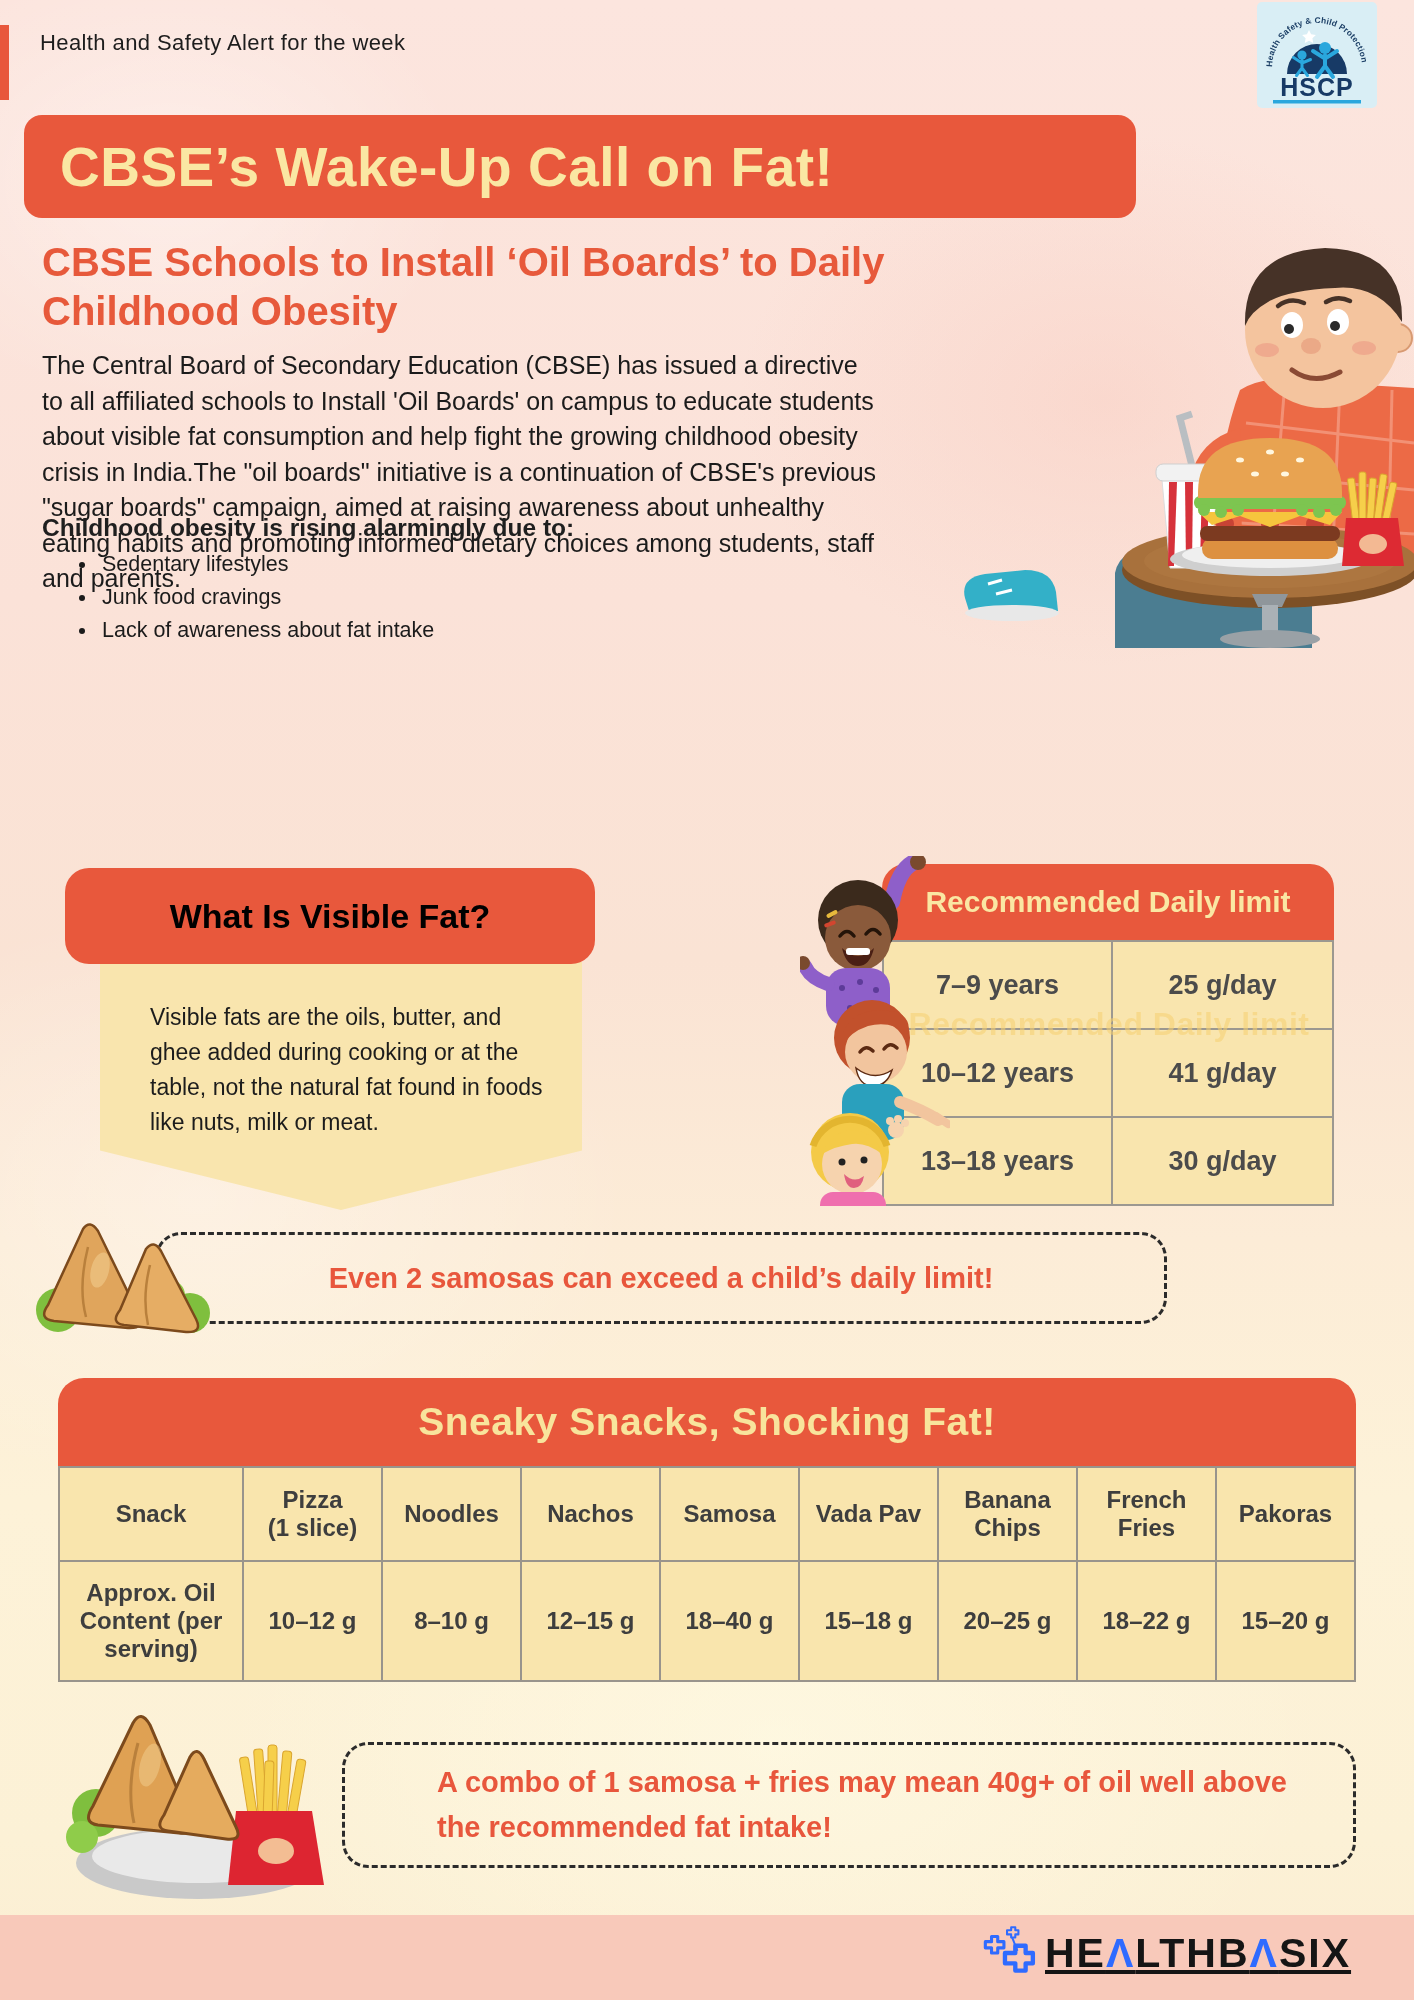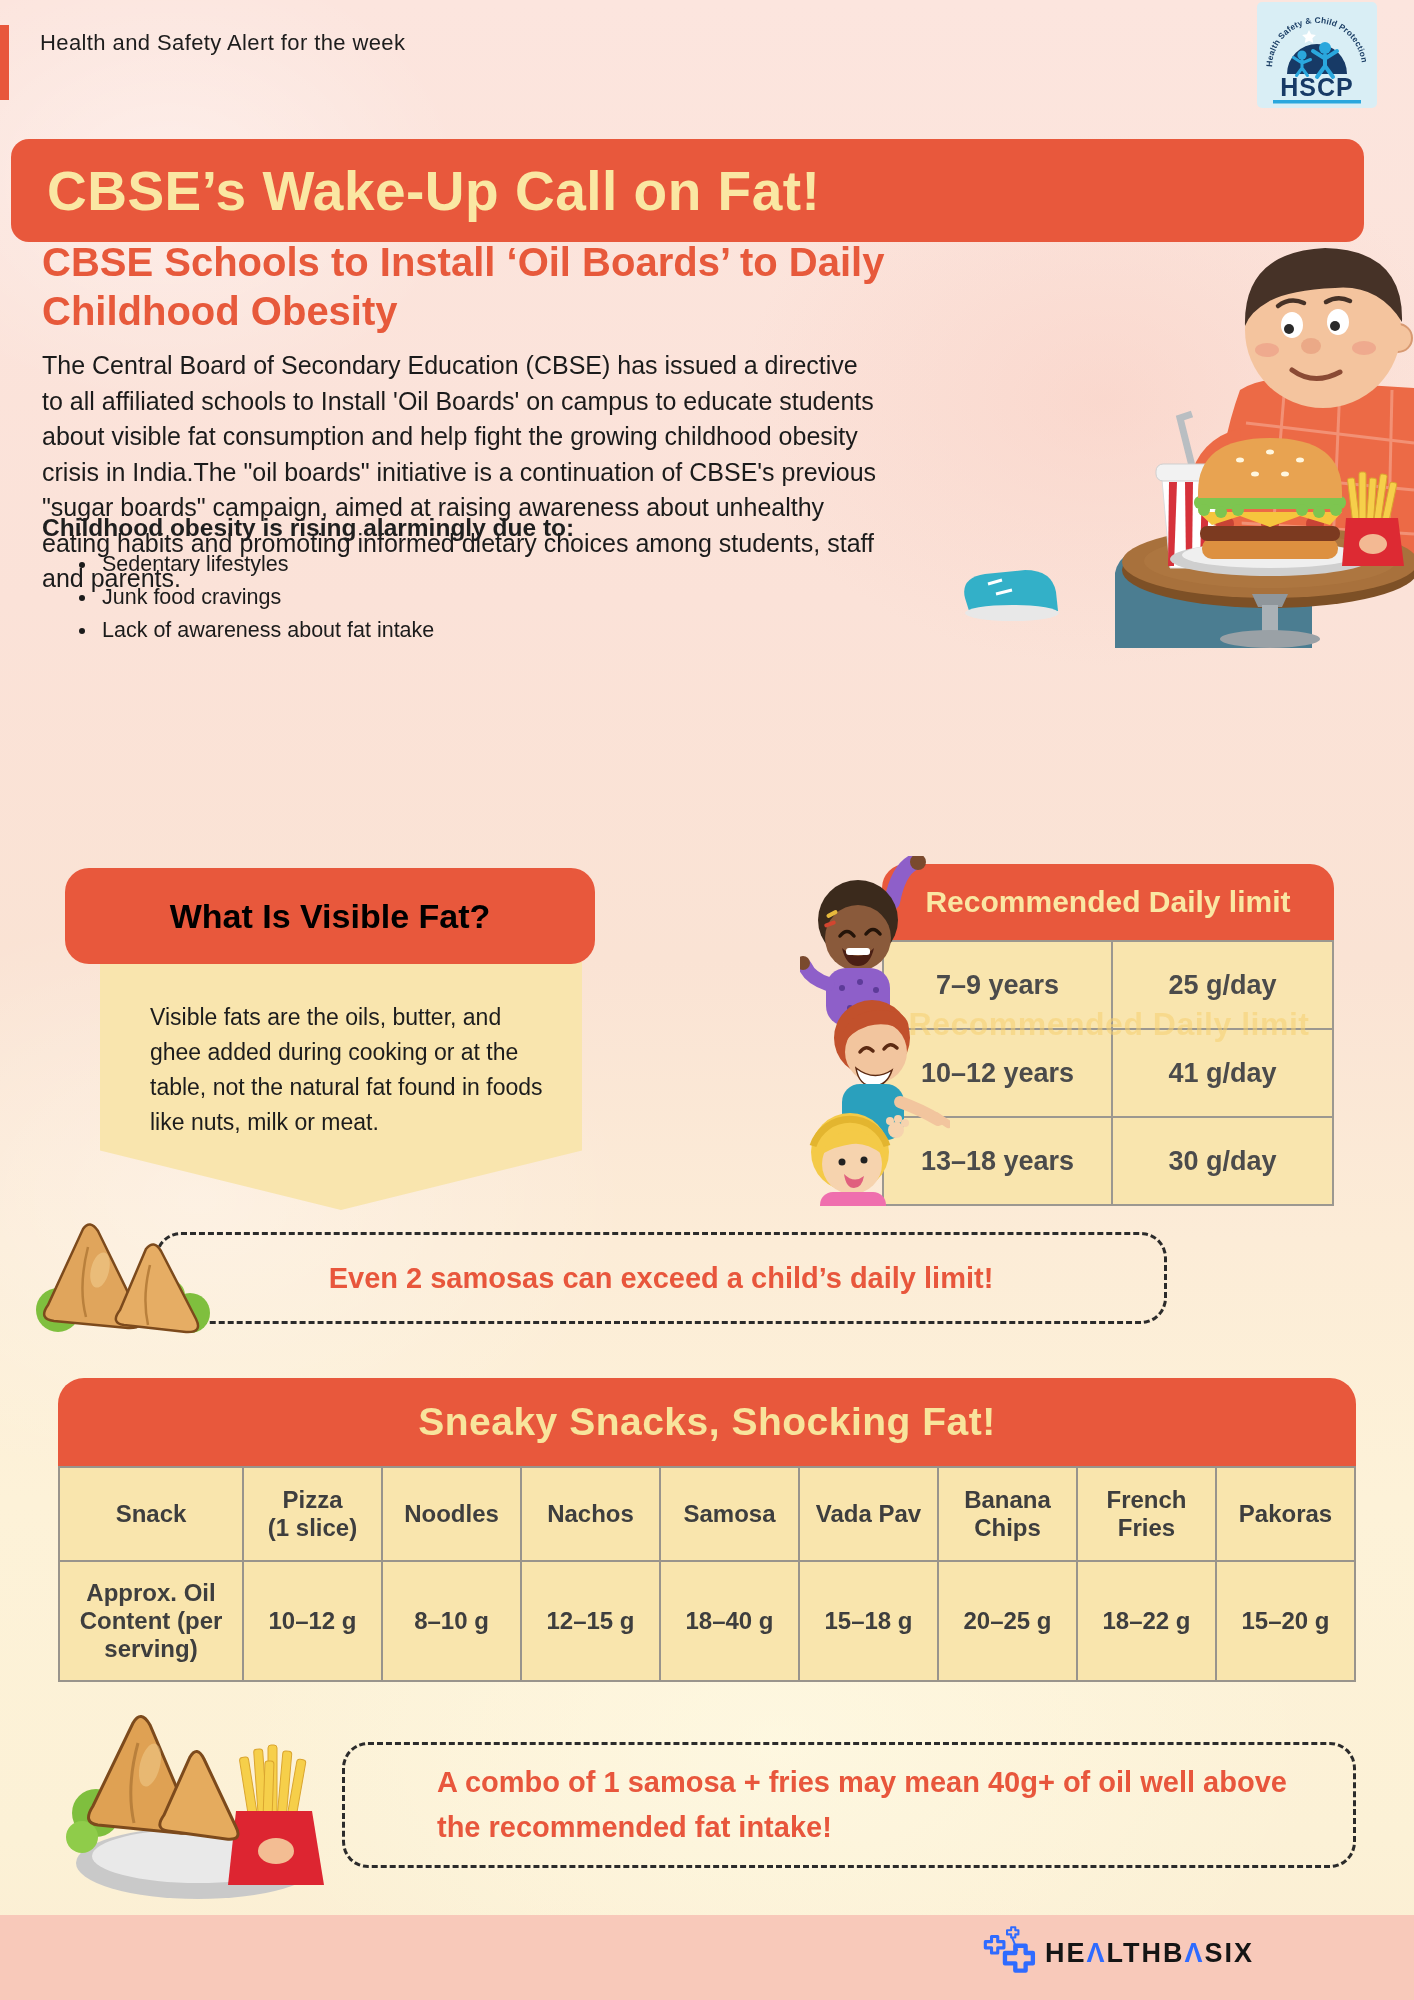--- a/index.html
+++ b/index.html
@@ -8,21 +8,21 @@
     background:linear-gradient(180deg,#fce5de 0%,#fbe2d8 30%,#fae3d4 48%,#fcecd7 62%,#fdf2d8 75%,#fcf1d6 92%,#fbeed2 100%);}
   .texture{position:absolute;inset:0;pointer-events:none;background:
     radial-gradient(420px 320px at 12% 9%, rgba(255,255,255,.38), transparent 70%),
     radial-gradient(520px 380px at 78% 20%, rgba(248,203,191,.45), transparent 70%),
     radial-gradient(620px 420px at 14% 60%, rgba(255,255,255,.30), transparent 70%),
     radial-gradient(760px 460px at 55% 87%, rgba(255,252,231,.55), transparent 72%);}
   .abs{position:absolute;}
   .accent-bar{left:0;top:25px;width:9px;height:75px;background:#e8573c;}
   .eyebrow{left:40px;top:30px;font-size:22px;font-weight:500;color:#1d1d1d;letter-spacing:.4px;}
   .hscp{left:1257px;top:2px;width:120px;height:106px;}
-  .banner{left:11px;top:115px;width:1353px;height:103px;border-radius:18px;background:#e8583c;margin-top:24px;}
+  .banner{left:24px;top:115px;width:1112px;height:103px;border-radius:18px;background:#e8583c;}
   .banner span{position:absolute;left:36px;top:50%;transform:translateY(-50%);
     font-size:55px;font-weight:700;color:#fae7a3;letter-spacing:.5px;white-space:nowrap;}
   .headline{left:42px;top:238px;width:872px;margin:0;font-size:40px;font-weight:700;color:#e7593b;line-height:1.23;}
   .intro{left:42px;top:348px;width:842px;margin:0;font-size:25px;color:#1b1b1b;line-height:1.42;}
   .causes-h{left:42px;top:514px;margin:0;font-size:24.5px;font-weight:700;color:#1f1f1f;}
   .causes{left:48px;top:552px;margin:0;padding-left:22px;font-size:21.5px;color:#1b1b1b;}
   .causes li{margin-bottom:8px;padding-left:4px;margin-left:28px;}
   .boy-ill{left:940px;top:228px;width:474px;height:420px;}
   .vf-header{left:65px;top:868px;width:530px;height:96px;background:#e8583c;border-radius:24px;
     display:flex;align-items:center;justify-content:center;z-index:2;}
@@ -52,21 +52,21 @@
     color:#3e3e3e;padding:0 6px;font-size:24px;font-weight:700;}
   .snack-table th{height:92px;white-space:pre-line;}
   .snack-table td{height:118px;}
   .snack-table .first-col{width:170px;}
   .plate-ill{left:38px;top:1695px;width:330px;height:215px;z-index:4;}
   .callout-bottom{left:342px;top:1742px;width:1014px;height:126px;display:flex;align-items:center;
     padding:0 48px 0 92px;font-size:29px;line-height:1.55;}
   .footer-band{left:0;top:1915px;width:1414px;height:85px;background:#f8c9ba;}
   .brand{left:975px;top:1925px;display:flex;align-items:center;gap:8px;}
   .brand-icon{width:62px;height:56px;}
-  .brand-text{font-size:27px;font-weight:700;letter-spacing:2px;color:#151515;}
+  .brand-text{font-size:41px;font-weight:700;letter-spacing:2px;color:#151515;text-decoration:underline;}
   .brand-text .blue{color:#2f6bff;}
 </style>
 </head>
 <body>
 
 <div class="page">
   <div class="texture"></div>
 
   <div class="abs accent-bar"></div>
   <div class="abs eyebrow">Health and Safety Alert for the week</div>

